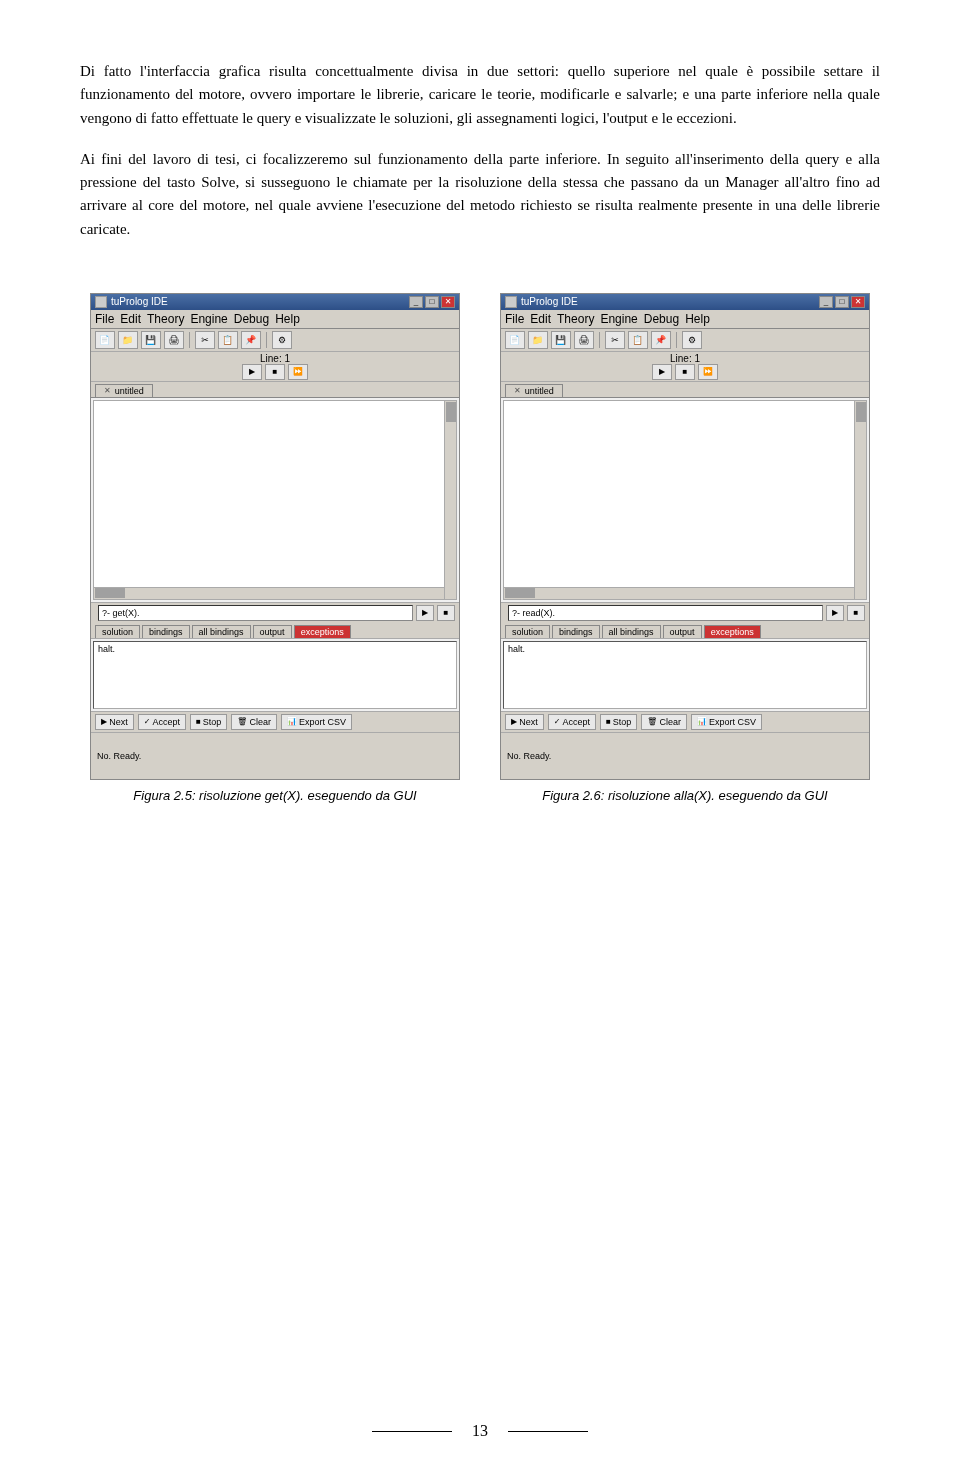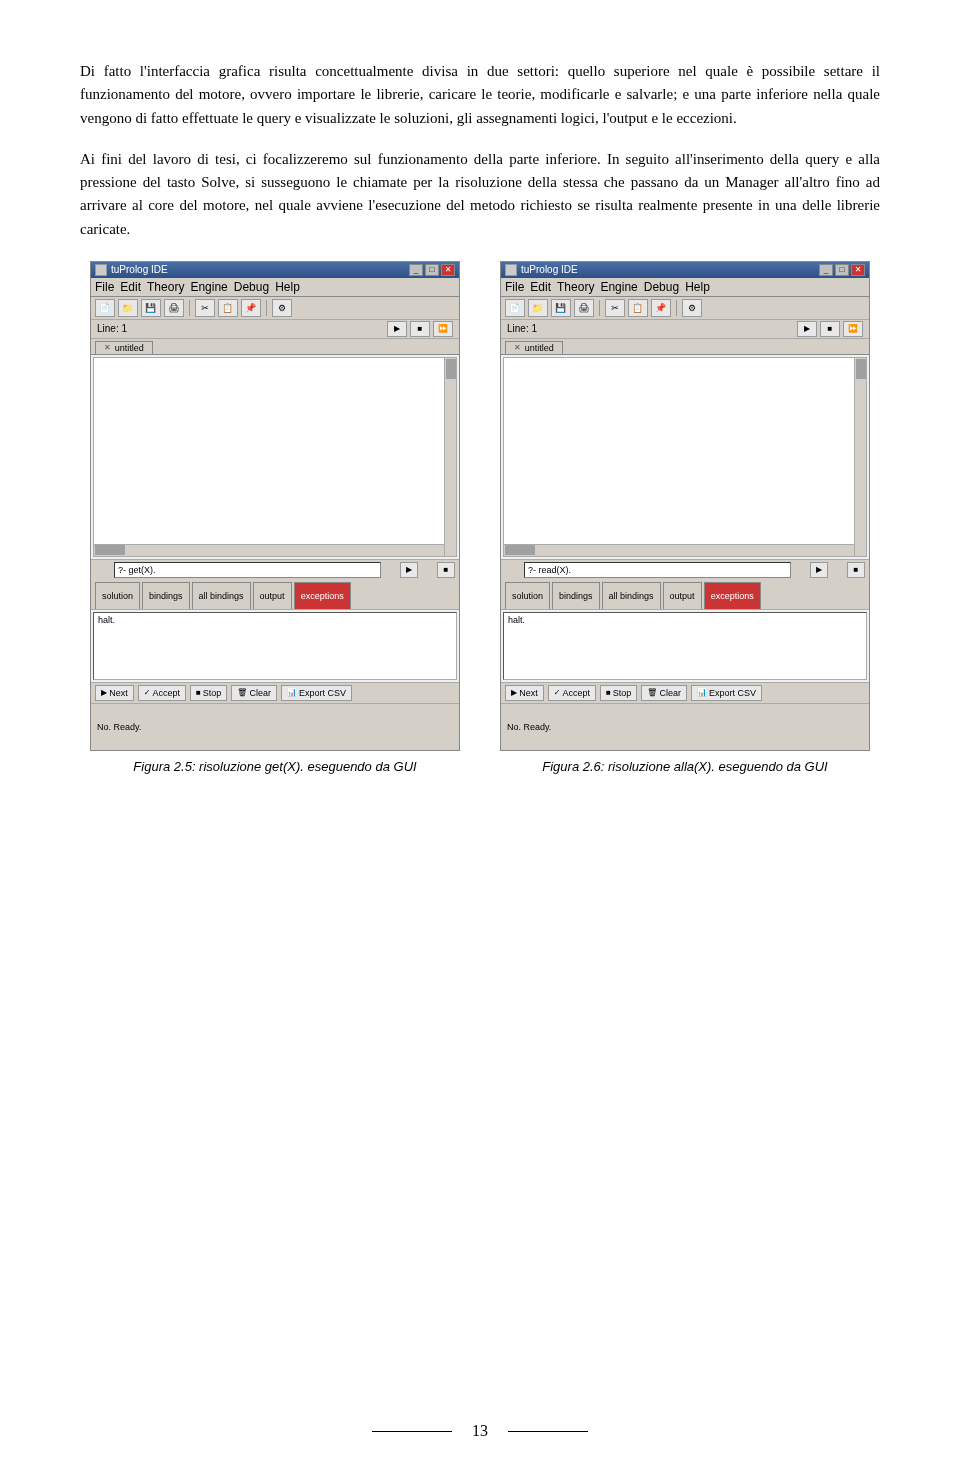--- a/index.html
+++ b/index.html
@@ -19,21 +19,21 @@
     }
     .text-block {
       margin-bottom: 18px;
       line-height: 1.55;
       text-align: justify;
     }
     .figures-row {
       display: flex;
       flex-direction: row;
       gap: 30px;
-      margin-top: 20px;
+      margin-top: 52px;
       justify-content: center;
     }
     .figure-container {
       display: flex;
       flex-direction: column;
       align-items: center;
       width: 380px;
     }
     .figure-caption {
       font-style: italic;
@@ -124,20 +124,21 @@
       margin: 0 2px;
     }
     .ide-statusbar-top {
       background: #d4d0c8;
       border-bottom: 1px solid #aaa;
       padding: 1px 6px;
       font-size: 10px;
       display: flex;
       align-items: center;
       justify-content: space-between;
+      flex-direction: column;
     }
     .ide-status-btns {
       display: flex;
       gap: 3px;
     }
     .status-btn {
       width: 20px;
       height: 16px;
       background: #e8e8e8;
       border: 1px solid #999;
@@ -205,21 +206,21 @@
       height: 10px;
       background: #a0a0a0;
       margin: 1px;
     }
     .ide-query-bar {
       background: #d4d0c8;
       border-top: 1px solid #aaa;
       padding: 2px 4px;
       display: flex;
       align-items: center;
-      gap: 19px;
+      gap: 3px;
     }
     .ide-query-label {
       font-size: 9px;
       color: #000;
     }
     .ide-query-input {
       flex: 1;
       height: 16px;
       border: 1px inset #888;
       background: #fff;
@@ -237,21 +238,21 @@
       font-size: 8px;
     }
     .ide-result-tabs {
       background: #d4d0c8;
       border-bottom: 1px solid #aaa;
       display: flex;
       padding: 2px 4px 0 4px;
       gap: 2px;
     }
     .result-tab {
-      padding: 8px 6px;
+      padding: 1px 6px;
       border: 1px solid #888;
       border-bottom: none;
       font-size: 9px;
       background: #d4d0c8;
       color: #000;
     }
     .result-tab.active-except {
       background: #cc3333;
       color: #fff;
     }

